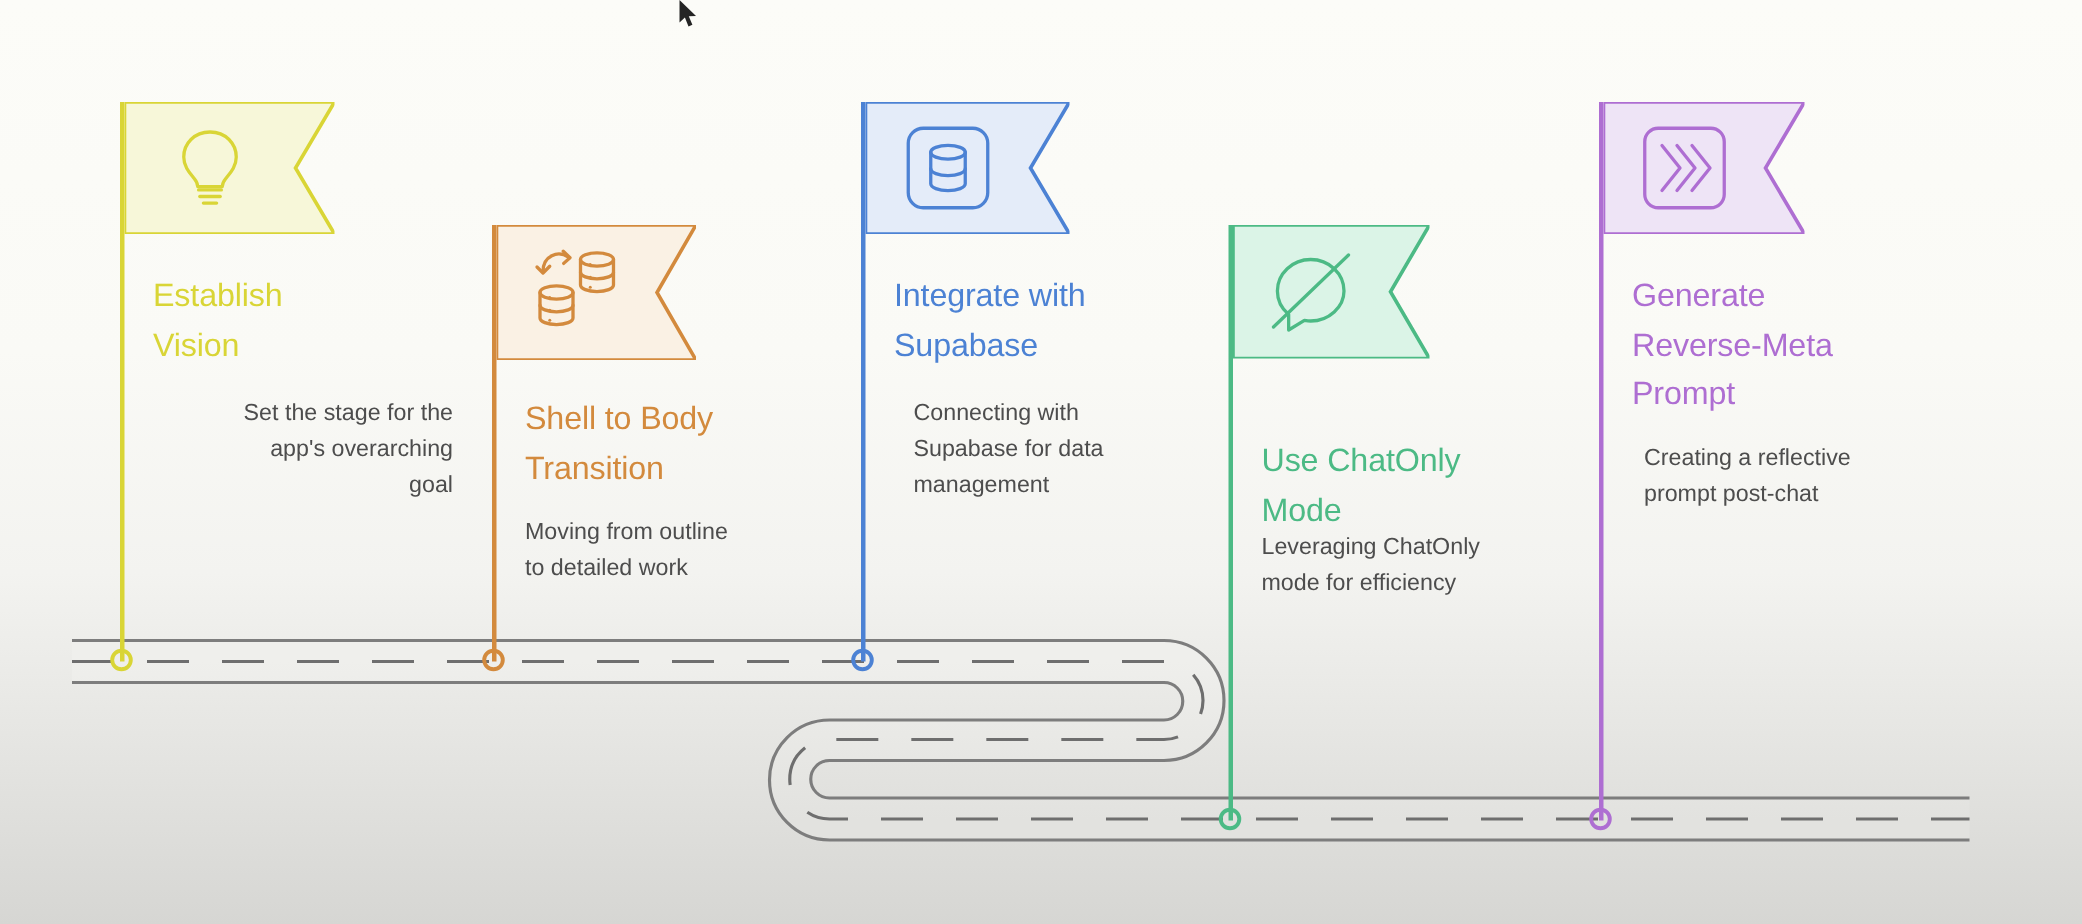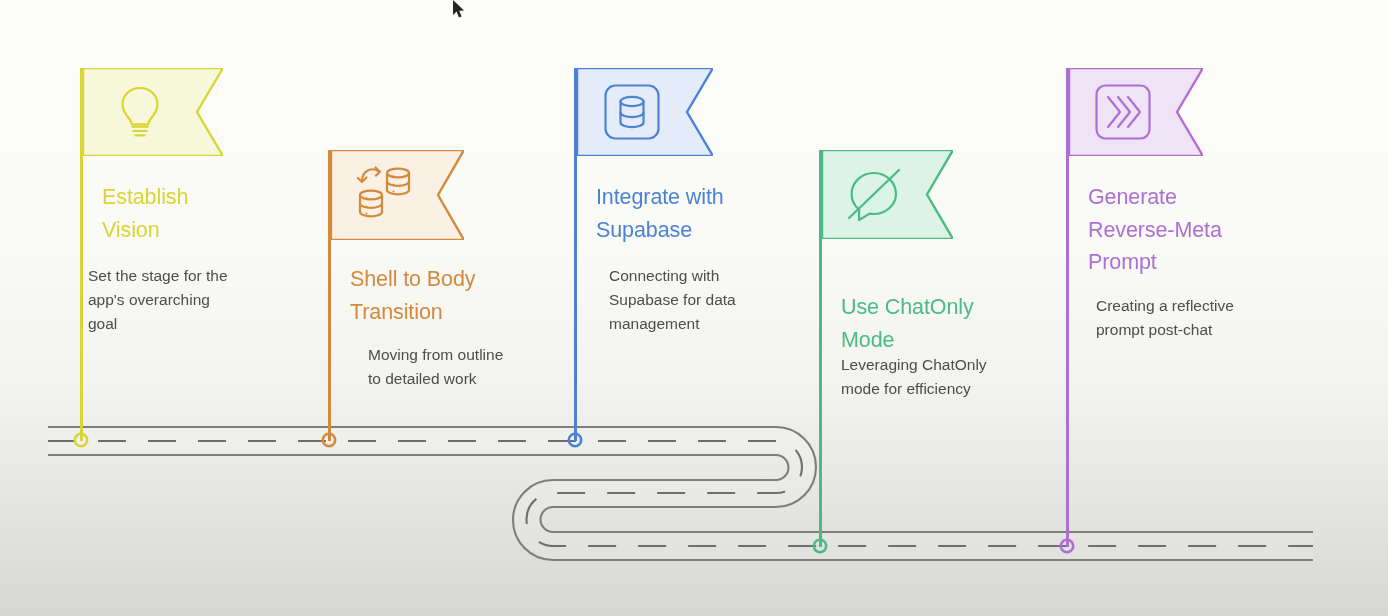--- a/index.html
+++ b/index.html
@@ -211,26 +211,26 @@
         </div>
       </div>
     </div>
 
   <svg class="cursor" id="cursor-el" viewBox="0 0 14 20" style="left: 452px; top: 0px;">
     <path d="M1 0 L1 15 L4.6 11.6 L7 17.6 L9.6 16.5 L7.2 10.8 L12 10.6 Z" fill="#242424"></path>
   </svg>
 
 <div class="ms-title" style="left: 102px; top: 181px; width: 200px; color: rgb(217, 213, 54);">Establish
 Vision</div>
-    <div class="ms-desc" style="left: 88px; top: 264px; width: 200px;">Set the stage for the
+    <div class="ms-desc" style="left: 102px; top: 264px; width: 200px; text-align: right;">Set the stage for the
 app's overarching
 goal</div>
     <div class="ms-title" style="left: 350px; top: 263px; width: 200px; color: rgb(211, 138, 61);">Shell to Body
 Transition</div>
-    <div class="ms-desc" style="left: 350px; top: 343px; width: 200px; margin-left: 18px;">Moving from outline
+    <div class="ms-desc" style="left: 350px; top: 343px; width: 200px;">Moving from outline
 to detailed work</div>
     <div class="ms-title" style="left: 596px; top: 181px; width: 200px; color: rgb(76, 130, 212);">Integrate with
 Supabase</div>
     <div class="ms-desc" style="left: 609px; top: 264px; width: 200px;">Connecting with
 Supabase for data
 management</div>
     <div class="ms-title" style="left: 841px; top: 263px; width: 205px; color: rgb(76, 186, 133); margin-top: 28px;">Use ChatOnly
 Mode</div>
     <div class="ms-desc" style="left: 841px; top: 343px; width: 205px; margin-top: 10px;">Leveraging ChatOnly
 mode for efficiency</div>

